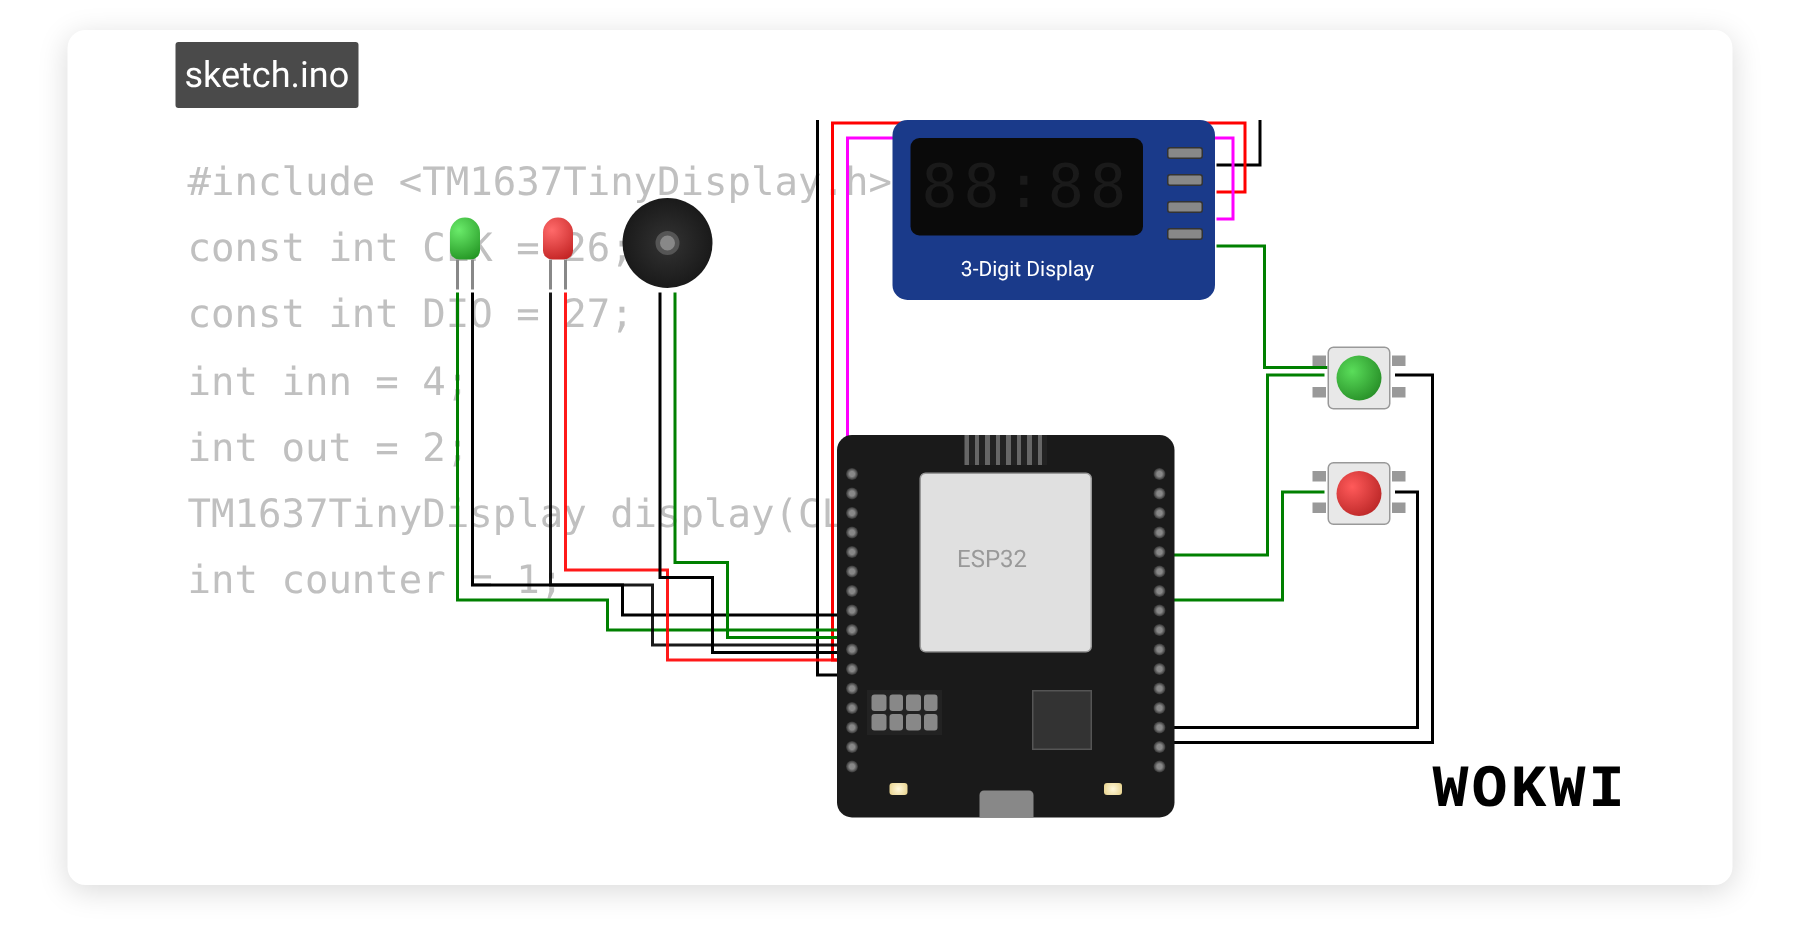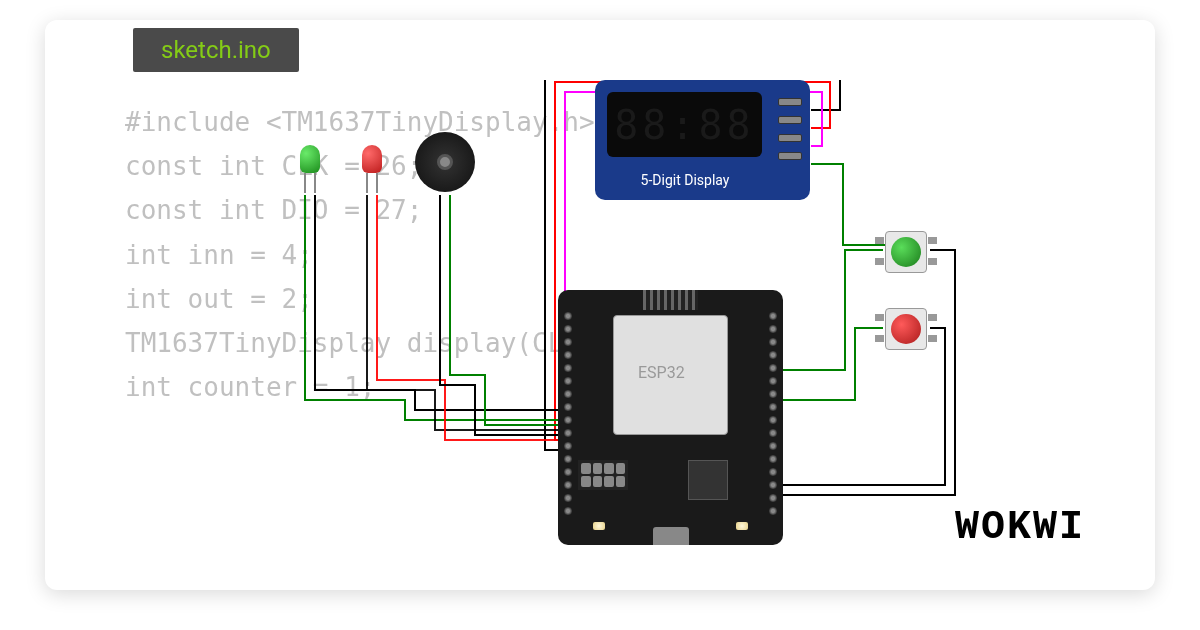--- a/index.html
+++ b/index.html
@@ -16,25 +16,25 @@
       left: 45px;
       top: 20px;
       width: 1110px;
       height: 570px;
       background: white;
       border-radius: 12px;
       box-shadow: 0 4px 20px rgba(0,0,0,0.15);
     }
     .tab {
       position: absolute;
-      left: 88px;
+      left: 72px;
       top: 8px;
       background: #4a4a4a;
-      color: #84cc16;
-      padding: 8px 28px;
+      color: #ffffff;
+      padding: 8px 6px;
       font-size: 24px;
       z-index: 10;
       border-radius: 2px;
     }
     .code-area {
       position: absolute;
       left: 80px;
       top: 80px;
       font-family: 'Consolas', 'Monaco', monospace;
       font-size: 26px;
@@ -306,21 +306,21 @@
 
       <path d="M 608 170 L 570 170 L 570 290 L 493 290" stroke="green" fill="none" stroke-width="2"></path>
       <path d="M 655 170 L 680 170 L 680 415 L 493 415" stroke="black" fill="none" stroke-width="2"></path>
 
       <path d="M 608 248 L 580 248 L 580 320 L 493 320" stroke="green" fill="none" stroke-width="2"></path>
       <path d="M 655 248 L 670 248 L 670 405 L 493 405" stroke="black" fill="none" stroke-width="2"></path>
     </svg>
 
     <div class="display-module">
       <div class="display-screen">88:88</div>
-      <div class="display-label">5-Digit Display</div>
+      <div class="display-label">3-Digit Display</div>
       <div class="display-pins">
         <div class="display-pin"></div>
         <div class="display-pin"></div>
         <div class="display-pin"></div>
         <div class="display-pin"></div>
       </div>
     </div>
 
     <div class="led-green">
       <div class="led-leg" style="left:4px"></div>

